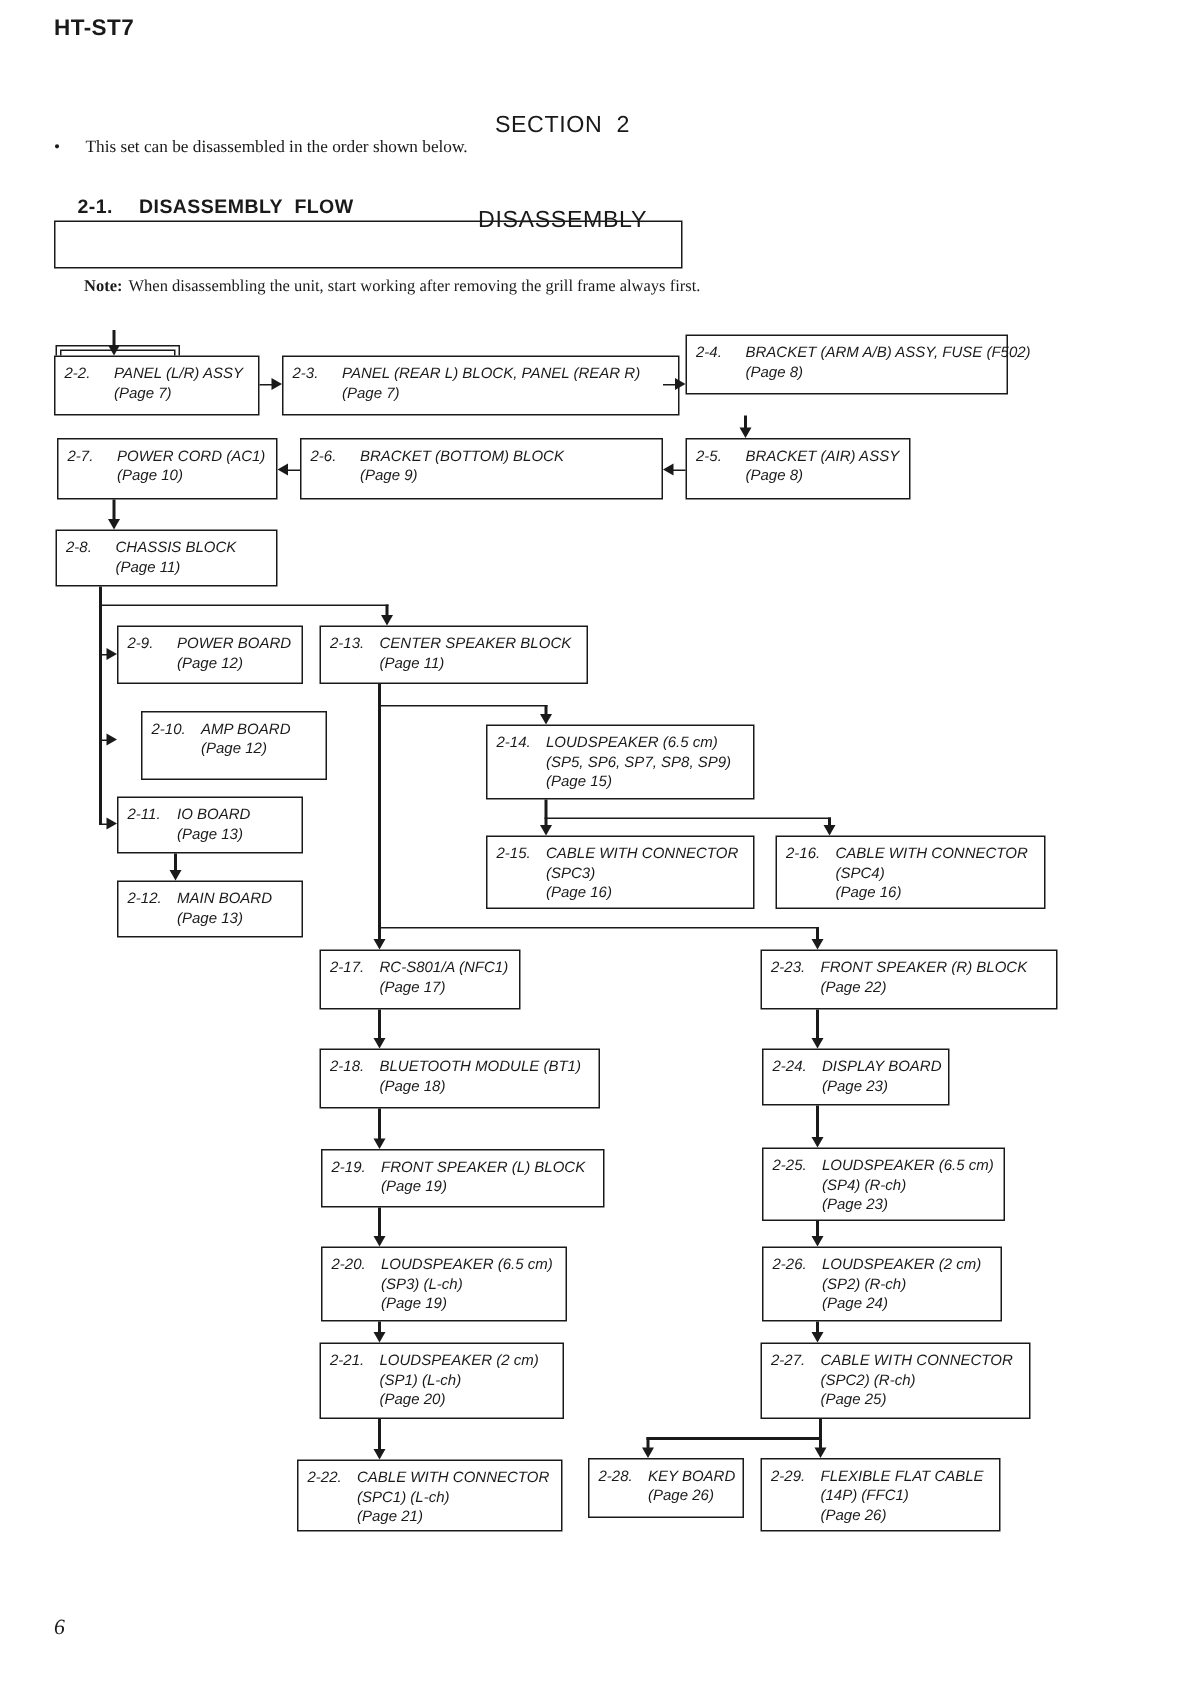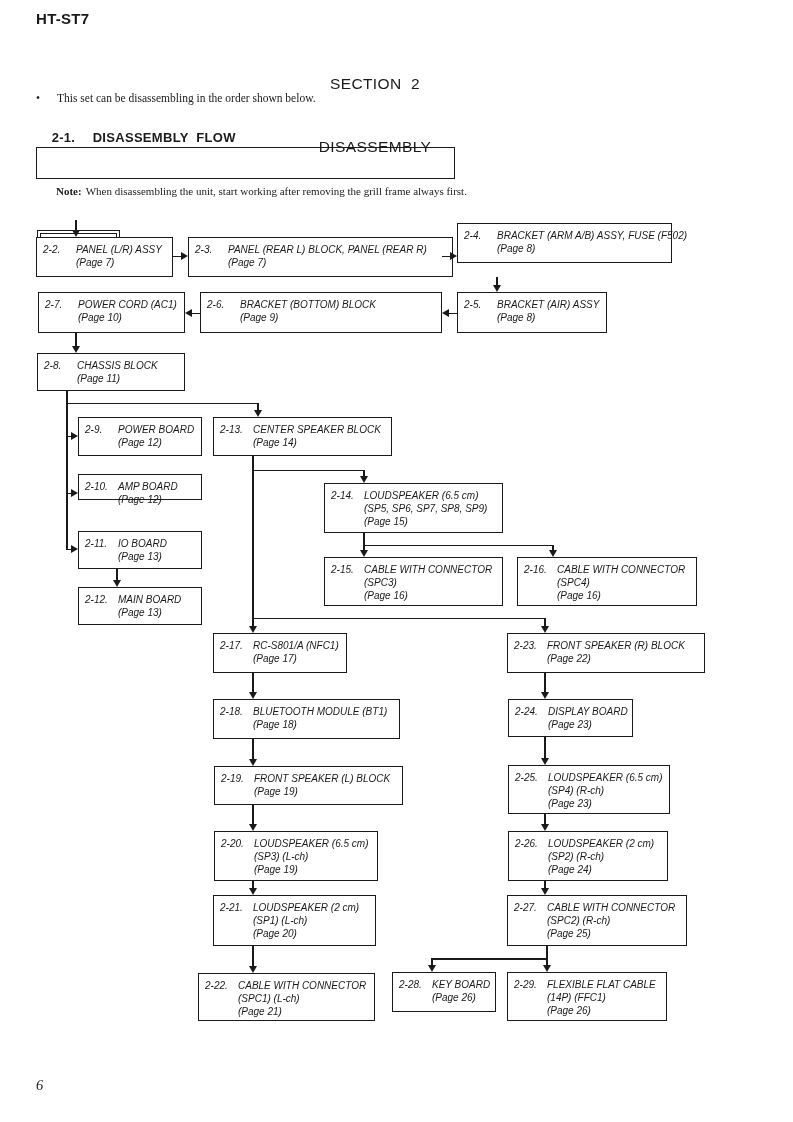--- a/index.html
+++ b/index.html
@@ -44,21 +44,21 @@
 <body>
 
 <div class="page">
 
   <div class="abs model">HT-ST7</div>
   <div class="abs sec-title">
     <div>SECTION  2</div>
     <div>DISASSEMBLY</div>
   </div>
   <div class="abs intro">
-    <span class="bullet">•</span><span>This set can be disassembling in the order shown below.</span>
+    <span class="bullet">•</span><span>This set can be disassembled in the order shown below.</span>
   </div>
   <div class="abs heading">
     <span class="hnum">2-1.</span><span>DISASSEMBLY  FLOW</span>
   </div>
   <div class="abs note-box">
     <span class="nlabel">Note:</span><span class="ntext">When disassembling the unit, start working after removing the grill frame always first.</span>
   </div>
 
   <div class="abs set-outer">
     <div class="set-inner">SET</div>
@@ -97,39 +97,39 @@
   <div class="fbox" style="left:37px;top:353px;width:148px;height:38px">
       <span class="num">2-8.</span>
       <span class="body">CHASSIS BLOCK
 (Page 11)</span>
     </div>
   <div class="fbox" style="left:78px;top:417px;width:124px;height:39px">
       <span class="num">2-9.</span>
       <span class="body">POWER BOARD
 (Page 12)</span>
     </div>
-  <div class="fbox" style="left:78px;top:474px;width:124px;height:26px">
+  <div class="fbox" style="left:94px;top:474px;width:124px;height:46px">
       <span class="num">2-10.</span>
       <span class="body">AMP BOARD
 (Page 12)</span>
     </div>
   <div class="fbox" style="left:78px;top:531px;width:124px;height:38px">
       <span class="num">2-11.</span>
       <span class="body">IO BOARD
 (Page 13)</span>
     </div>
   <div class="fbox" style="left:78px;top:587px;width:124px;height:38px">
       <span class="num">2-12.</span>
       <span class="body">MAIN BOARD
 (Page 13)</span>
     </div>
   <div class="fbox" style="left:213px;top:417px;width:179px;height:39px">
       <span class="num">2-13.</span>
       <span class="body">CENTER SPEAKER BLOCK
-(Page 14)</span>
+(Page 11)</span>
     </div>
   <div class="fbox" style="left:324px;top:483px;width:179px;height:50px">
       <span class="num">2-14.</span>
       <span class="body">LOUDSPEAKER (6.5 cm)
 (SP5, SP6, SP7, SP8, SP9)
 (Page 15)</span>
     </div>
   <div class="fbox" style="left:324px;top:557px;width:179px;height:49px">
       <span class="num">2-15.</span>
       <span class="body">CABLE WITH CONNECTOR

